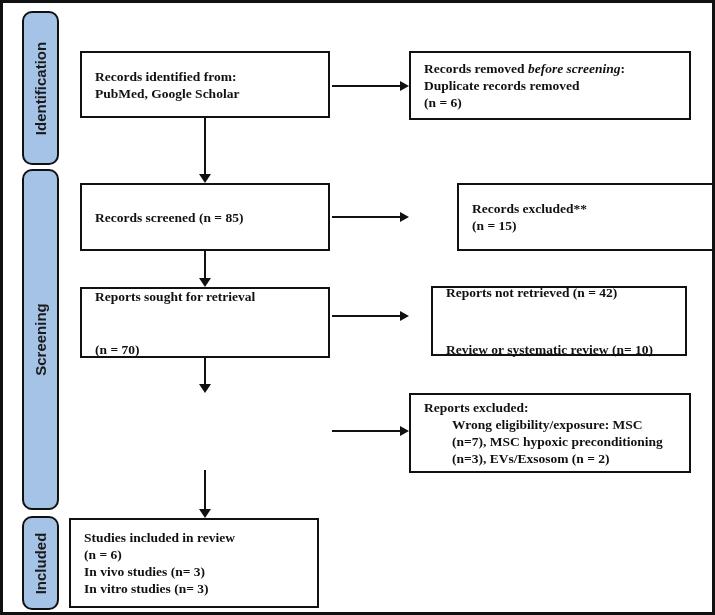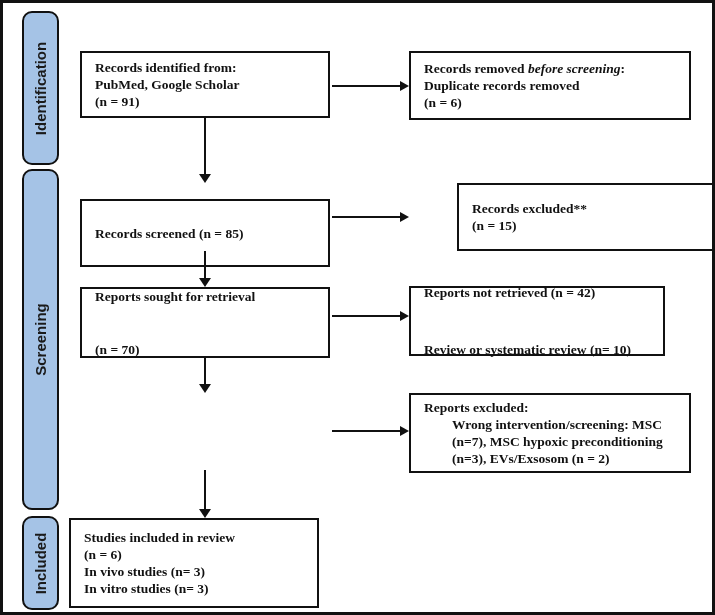--- a/index.html
+++ b/index.html
@@ -52,24 +52,24 @@
     font-size: 13.5px;
     line-height: 17px;
     color: #111111;
   }
   .box .line { white-space: nowrap; }
   .indented { margin-left: 28px; }
   .ital { font-style: italic; }
 
   #box-identified      { left: 77px;  top: 48px;  width: 250px; height: 67px; }
   #box-removed         { left: 406px; top: 48px;  width: 282px; height: 69px; }
-  #box-screened        { left: 77px;  top: 196px; width: 250px; height: 68px; }
+  #box-screened        { left: 77px;  top: 180px; width: 250px; height: 68px; }
   #box-excluded        { left: 406px; top: 180px; width: 282px; height: 68px; margin-left: 48px; }
   #box-sought          { left: 77px;  top: 284px; width: 250px; height: 71px; gap: 36px; }
-  #box-not-retrieved   { left: 406px; top: 283px; width: 256px; height: 70px; gap: 40px; }
+  #box-not-retrieved   { left: 428px; top: 283px; width: 256px; height: 70px; gap: 40px; }
   #box-assessed        { left: 77px;  top: 390px; width: 250px; height: 77px; }
   #box-reports-excl    { left: 406px; top: 390px; width: 282px; height: 80px; }
   #box-included        { left: 66px;  top: 515px; width: 250px; height: 90px; }
 
   
   .harrow { position: absolute; height: 10px; }
   .harrow .shaft { position: absolute; left: 0; right: 8px; top: 4px; height: 2px; background: #111111; }
   .harrow .head  { position: absolute; right: 0; top: 0; width: 0; height: 0;
                    border-top: 5px solid transparent; border-bottom: 5px solid transparent;
                    border-left: 9px solid #111111; }
@@ -99,21 +99,20 @@
   <div class="stage" id="stage-screening" style="background: rgb(165, 195, 230); border-color: rgb(17, 17, 17);">
     <span class="stage-label">Screening</span>
   </div>
   <div class="stage" id="stage-included" style="background: rgb(165, 195, 230); border-color: rgb(17, 17, 17);">
     <span class="stage-label">Included</span>
   </div>
 
   <div class="box" id="box-identified">
     <div class="line">Records identified from:</div>
     <div class="line">PubMed, Google Scholar</div>
-    <div class="line">(n = 91)</div>
   </div>
   <div class="box" id="box-removed">
     <div class="line"><span>Records removed </span><span class="ital">before screening</span><span>:</span></div>
     <div class="line">Duplicate records removed</div>
     <div class="line">(n = 6)</div>
   </div>
 
   <div class="box" id="box-screened">
     <div class="line">Records screened (n = 85)</div>
   </div>
@@ -126,21 +125,21 @@
     <div class="line">Reports sought for retrieval</div>
     <div class="line">(n = 70)</div>
   </div>
   <div class="box" id="box-not-retrieved">
     <div class="line">Reports not retrieved (n = 42)</div>
     <div class="line">Review or systematic review (n= 10)</div>
   </div>
 
   <div class="box" id="box-reports-excl">
     <div class="line">Reports excluded:</div>
-    <div class="line indented">Wrong intervention/screening: MSC</div>
+    <div class="line indented">Wrong eligibility/exposure: MSC</div>
     <div class="line indented">(n=7), MSC hypoxic preconditioning</div>
     <div class="line indented">(n=3), EVs/Exsosom (n = 2)</div>
   </div>
 
   <div class="box" id="box-included">
     <div class="line">Studies included in review</div>
     <div class="line">(n = 6)</div>
     <div class="line">In vivo studies (n= 3)</div>
     <div class="line">In vitro studies (n= 3)</div>
   </div>

